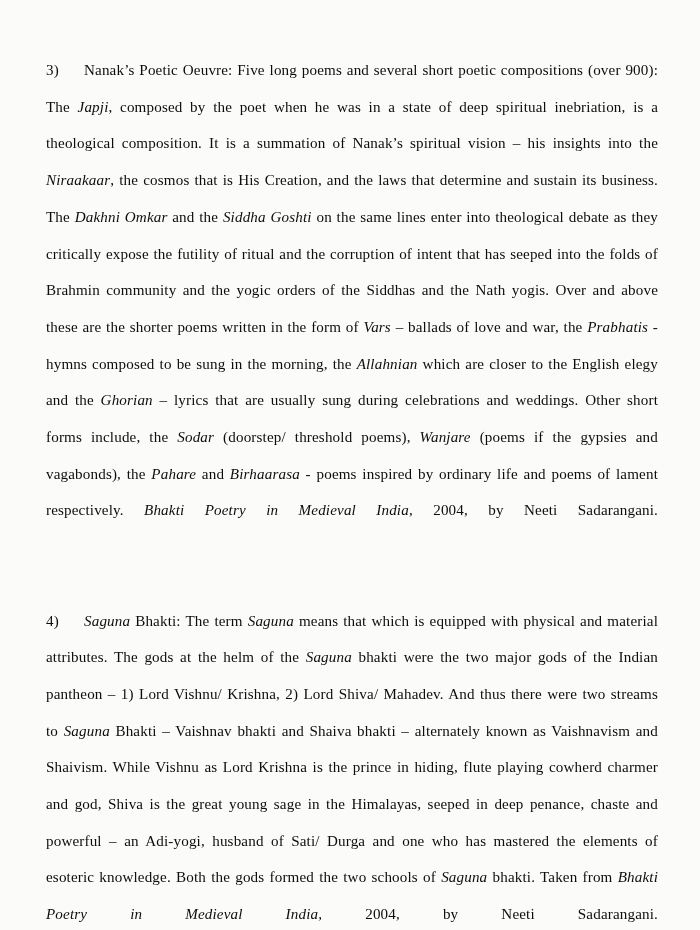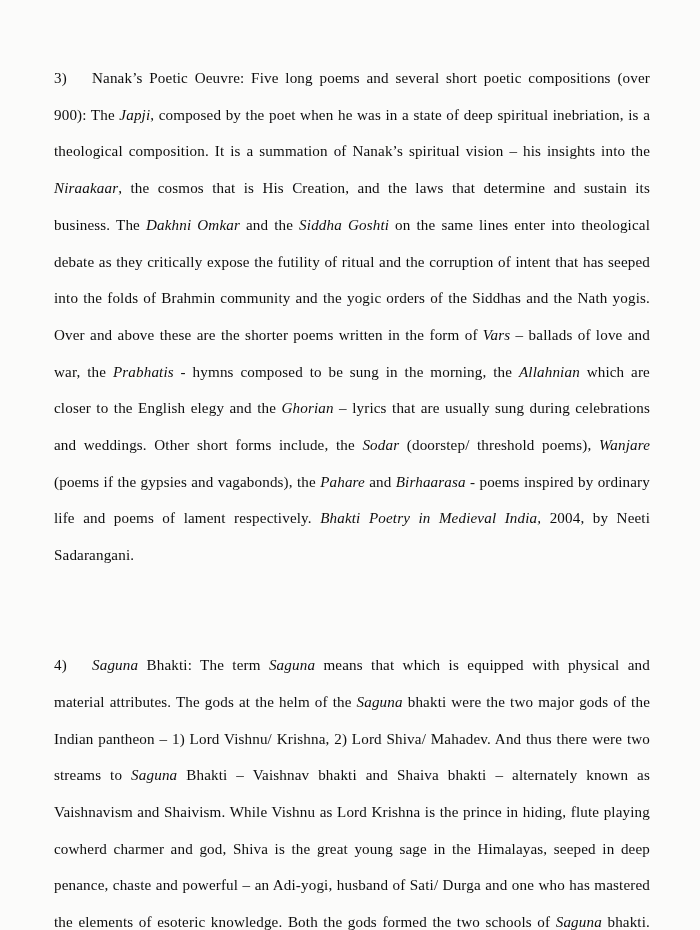--- a/index.html
+++ b/index.html
@@ -26,21 +26,21 @@
 
   .doc-body {
     width: 628px;
   }
 
   .para {
     font-size: 15.1px;
     line-height: 36.7px;
     text-align: justify;
     text-justify: inter-word;
-    margin: 16px;
+    margin: 8px;
     letter-spacing: 0.01em;
     word-spacing: 0.02em;
   }
 
   .para + .para {
     margin-top: 36.7px;
   }
 
   .marker {
     

